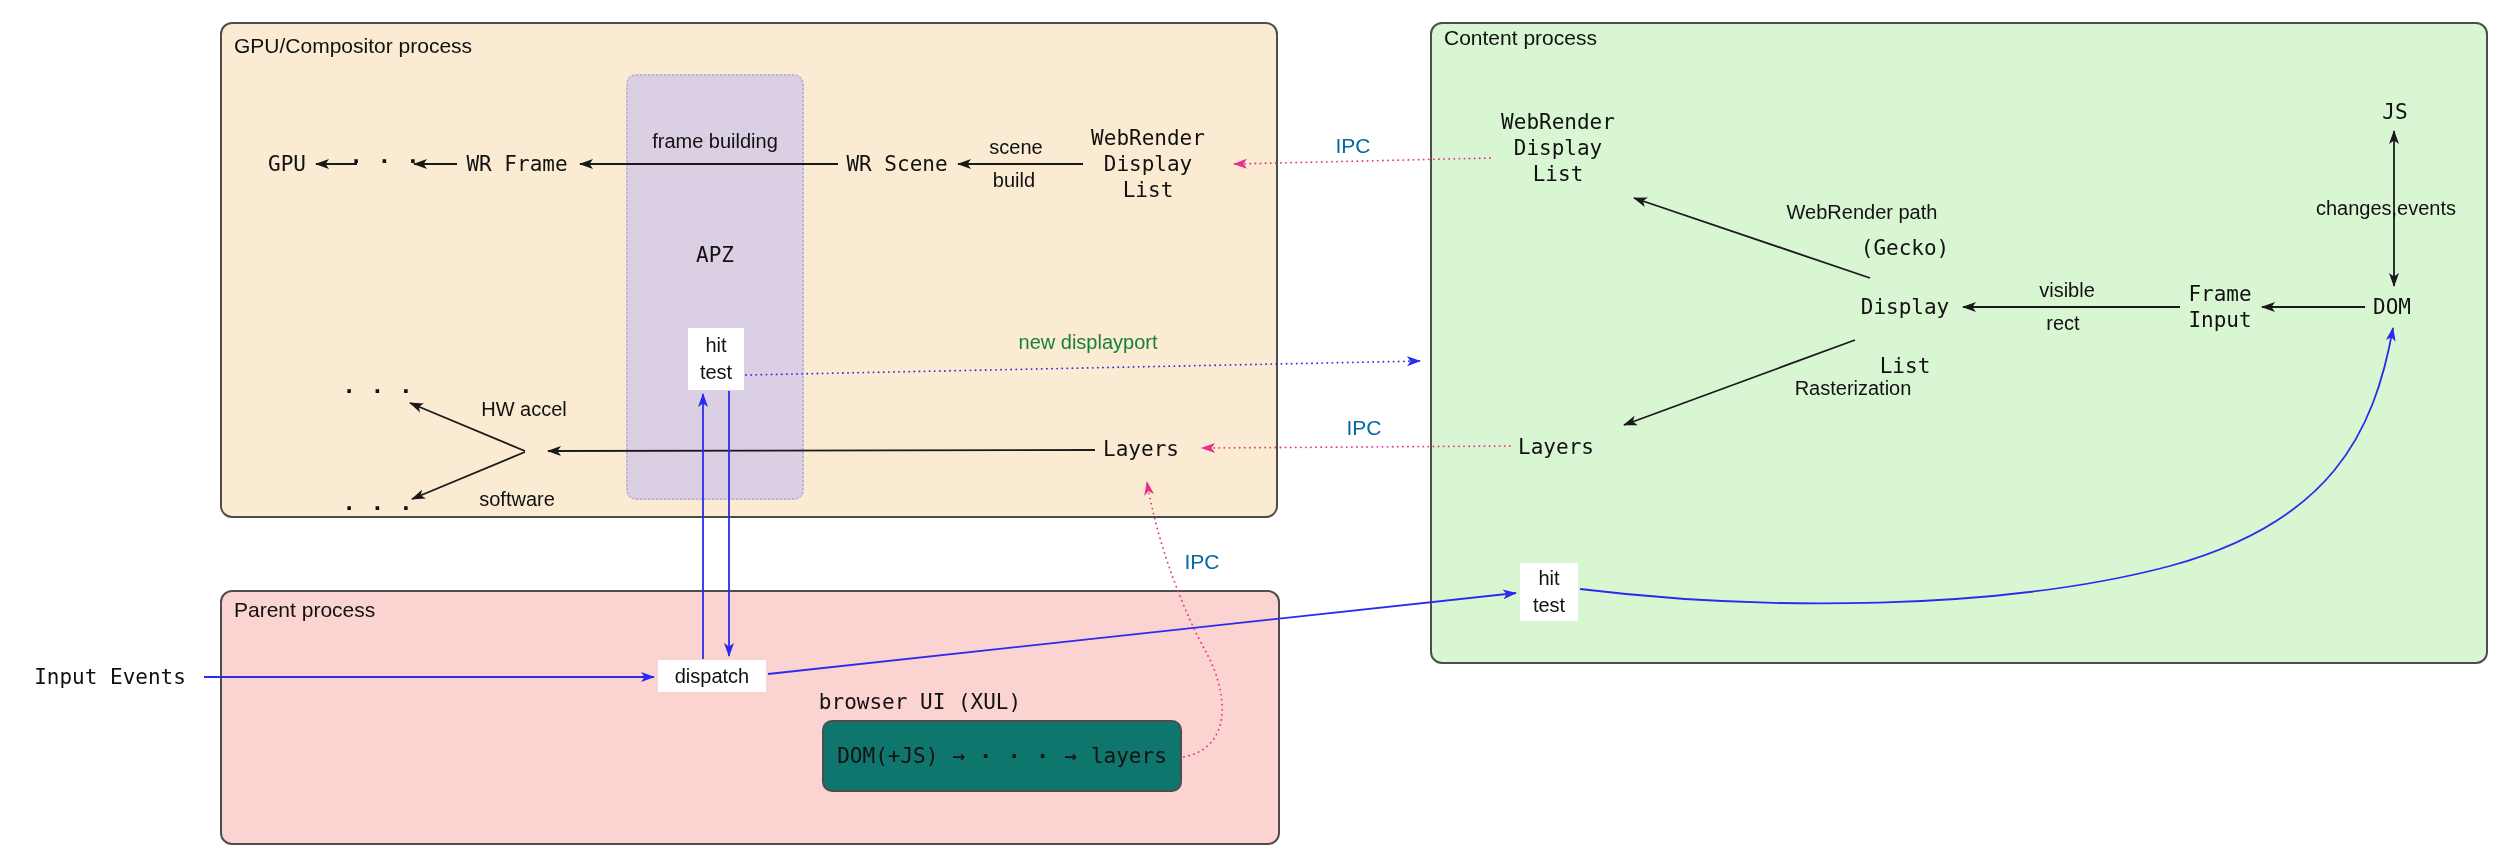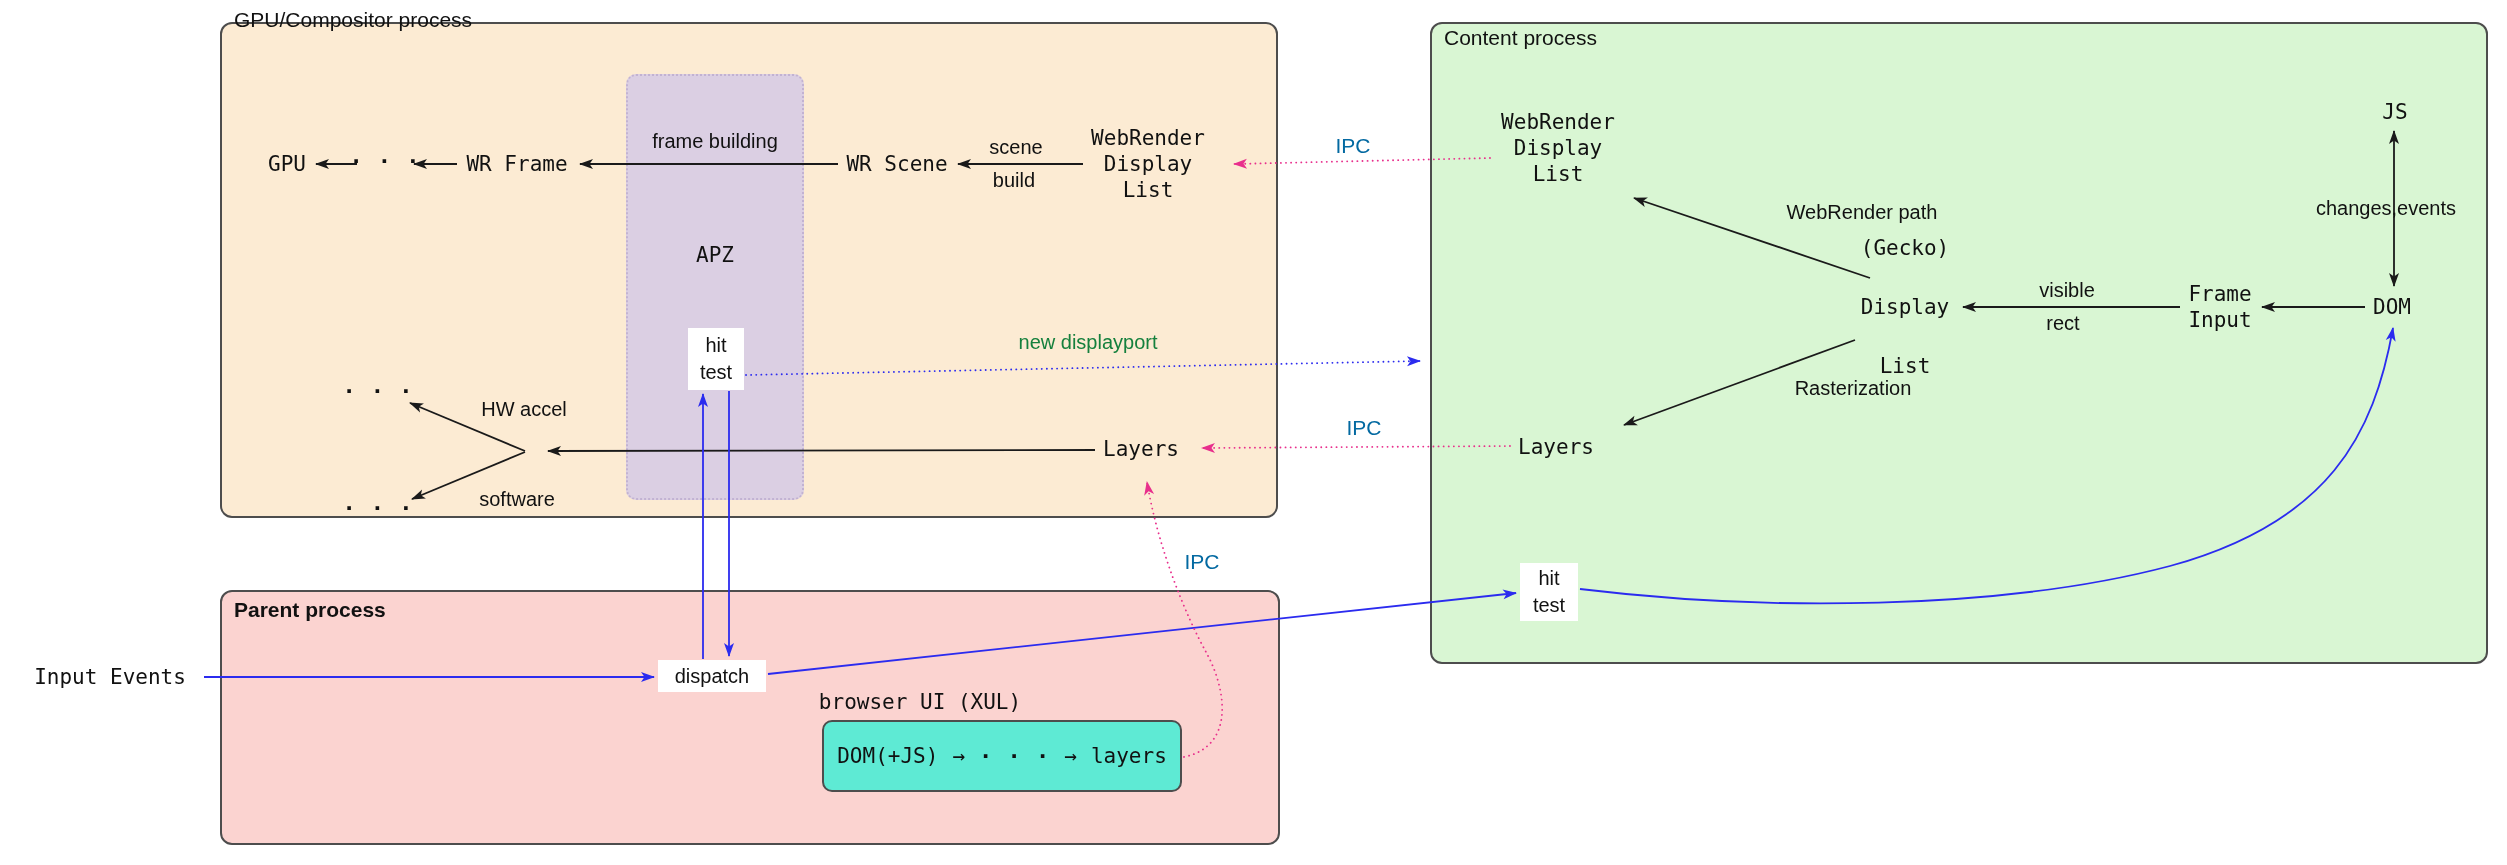--- a/index.html
+++ b/index.html
@@ -4,21 +4,21 @@
 <style>
   html,body{margin:0;padding:0;background:#fff;}
   .canvas{position:relative;width:2507px;height:865px;background:#ffffff;
           font-family:"Liberation Sans",sans-serif;color:#111;overflow:hidden;}
   .procbox{position:absolute;border:2px solid #4d4d4d;border-radius:12px;box-sizing:border-box;}
   .box-gpu{left:220px;top:22px;width:1058px;height:496px;background:#fcebd3;}
   .box-parent{left:220px;top:590px;width:1060px;height:255px;background:#fbd3d0;}
   .box-content{left:1430px;top:22px;width:1058px;height:642px;background:#d9f6d3;}
   .box-apz{position:absolute;left:626px;top:74px;width:178px;height:426px;background:#dbcfe3;
            border:2px dotted #c2b2d2;border-radius:10px;box-sizing:border-box;}
-  .box-inner{position:absolute;left:822px;top:720px;width:360px;height:72px;background:#5eead4;
+  .box-inner{position:absolute;left:822px;top:720px;width:360px;height:72px;background:#0f766e;
              border:2px solid #4d4d4d;border-radius:10px;box-sizing:border-box;
              display:flex;align-items:center;justify-content:center;gap:14px;}
   .proctitle{position:absolute;font-size:21px;white-space:nowrap;}
   .lbl{position:absolute;transform:translate(-50%,-50%);white-space:nowrap;text-align:center;}
   .mono{font-family:"DejaVu Sans Mono",monospace;font-size:21px;}
   .sans{font-size:20px;}
   .stack{display:flex;flex-direction:column;align-items:center;line-height:26px;}
   .dots{font-family:"DejaVu Sans Mono",monospace;font-size:22px;font-weight:bold;letter-spacing:1px;}
   .wnode{position:absolute;background:#ffffff;display:flex;flex-direction:column;
          align-items:center;justify-content:center;font-size:20px;line-height:27px;box-sizing:border-box;}
@@ -76,22 +76,22 @@
       <path d="M746,375 L1420,361" marker-end="url(#mk-blue)" stroke-dasharray="0.1 5" stroke-linecap="round"></path>
     </g>
 
     <g stroke="#e82f8c" stroke-width="1.8" fill="none" stroke-dasharray="0.1 5" stroke-linecap="round">
       <path d="M1490,158 L1234,164" marker-end="url(#mk-mag)"></path>
       <path d="M1510,446 L1202,448" marker-end="url(#mk-mag)"></path>
       <path d="M1184,757 C1236,746 1226,688 1206,652 C1186,616 1158,548 1147,482" marker-end="url(#mk-mag)"></path>
     </g>
   </svg>
 
-  <div class="proctitle" style="left:234px;top:8px;text-align:center;">GPU/Compositor process</div>
-  <div class="proctitle" style="left:234px;top:598px;font-weight:bold;">Parent process</div>
+  <div class="proctitle" style="left:234px;top:34px;text-align:center;">GPU/Compositor process</div>
+  <div class="proctitle" style="left:234px;top:598px;">Parent process</div>
   <div class="proctitle" style="left:1444px;top:26px;">Content process</div>
 
   <div class="lbl mono" style="left:287px;top:164px;">GPU</div>
   <div class="lbl dots" style="left:385px;top:161px;">· · ·</div>
   <div class="lbl mono" style="left:517px;top:164px;">WR Frame</div>
   <div class="lbl sans" style="left:715px;top:141px;">frame building</div>
   <div class="lbl mono" style="left:715px;top:255px;">APZ</div>
   <div class="lbl mono" style="left:897px;top:164px;">WR Scene</div>
   <div class="lbl sans" style="left:1016px;top:147px;">scene</div>
   <div class="lbl sans" style="left:1014px;top:180px;">build</div>

